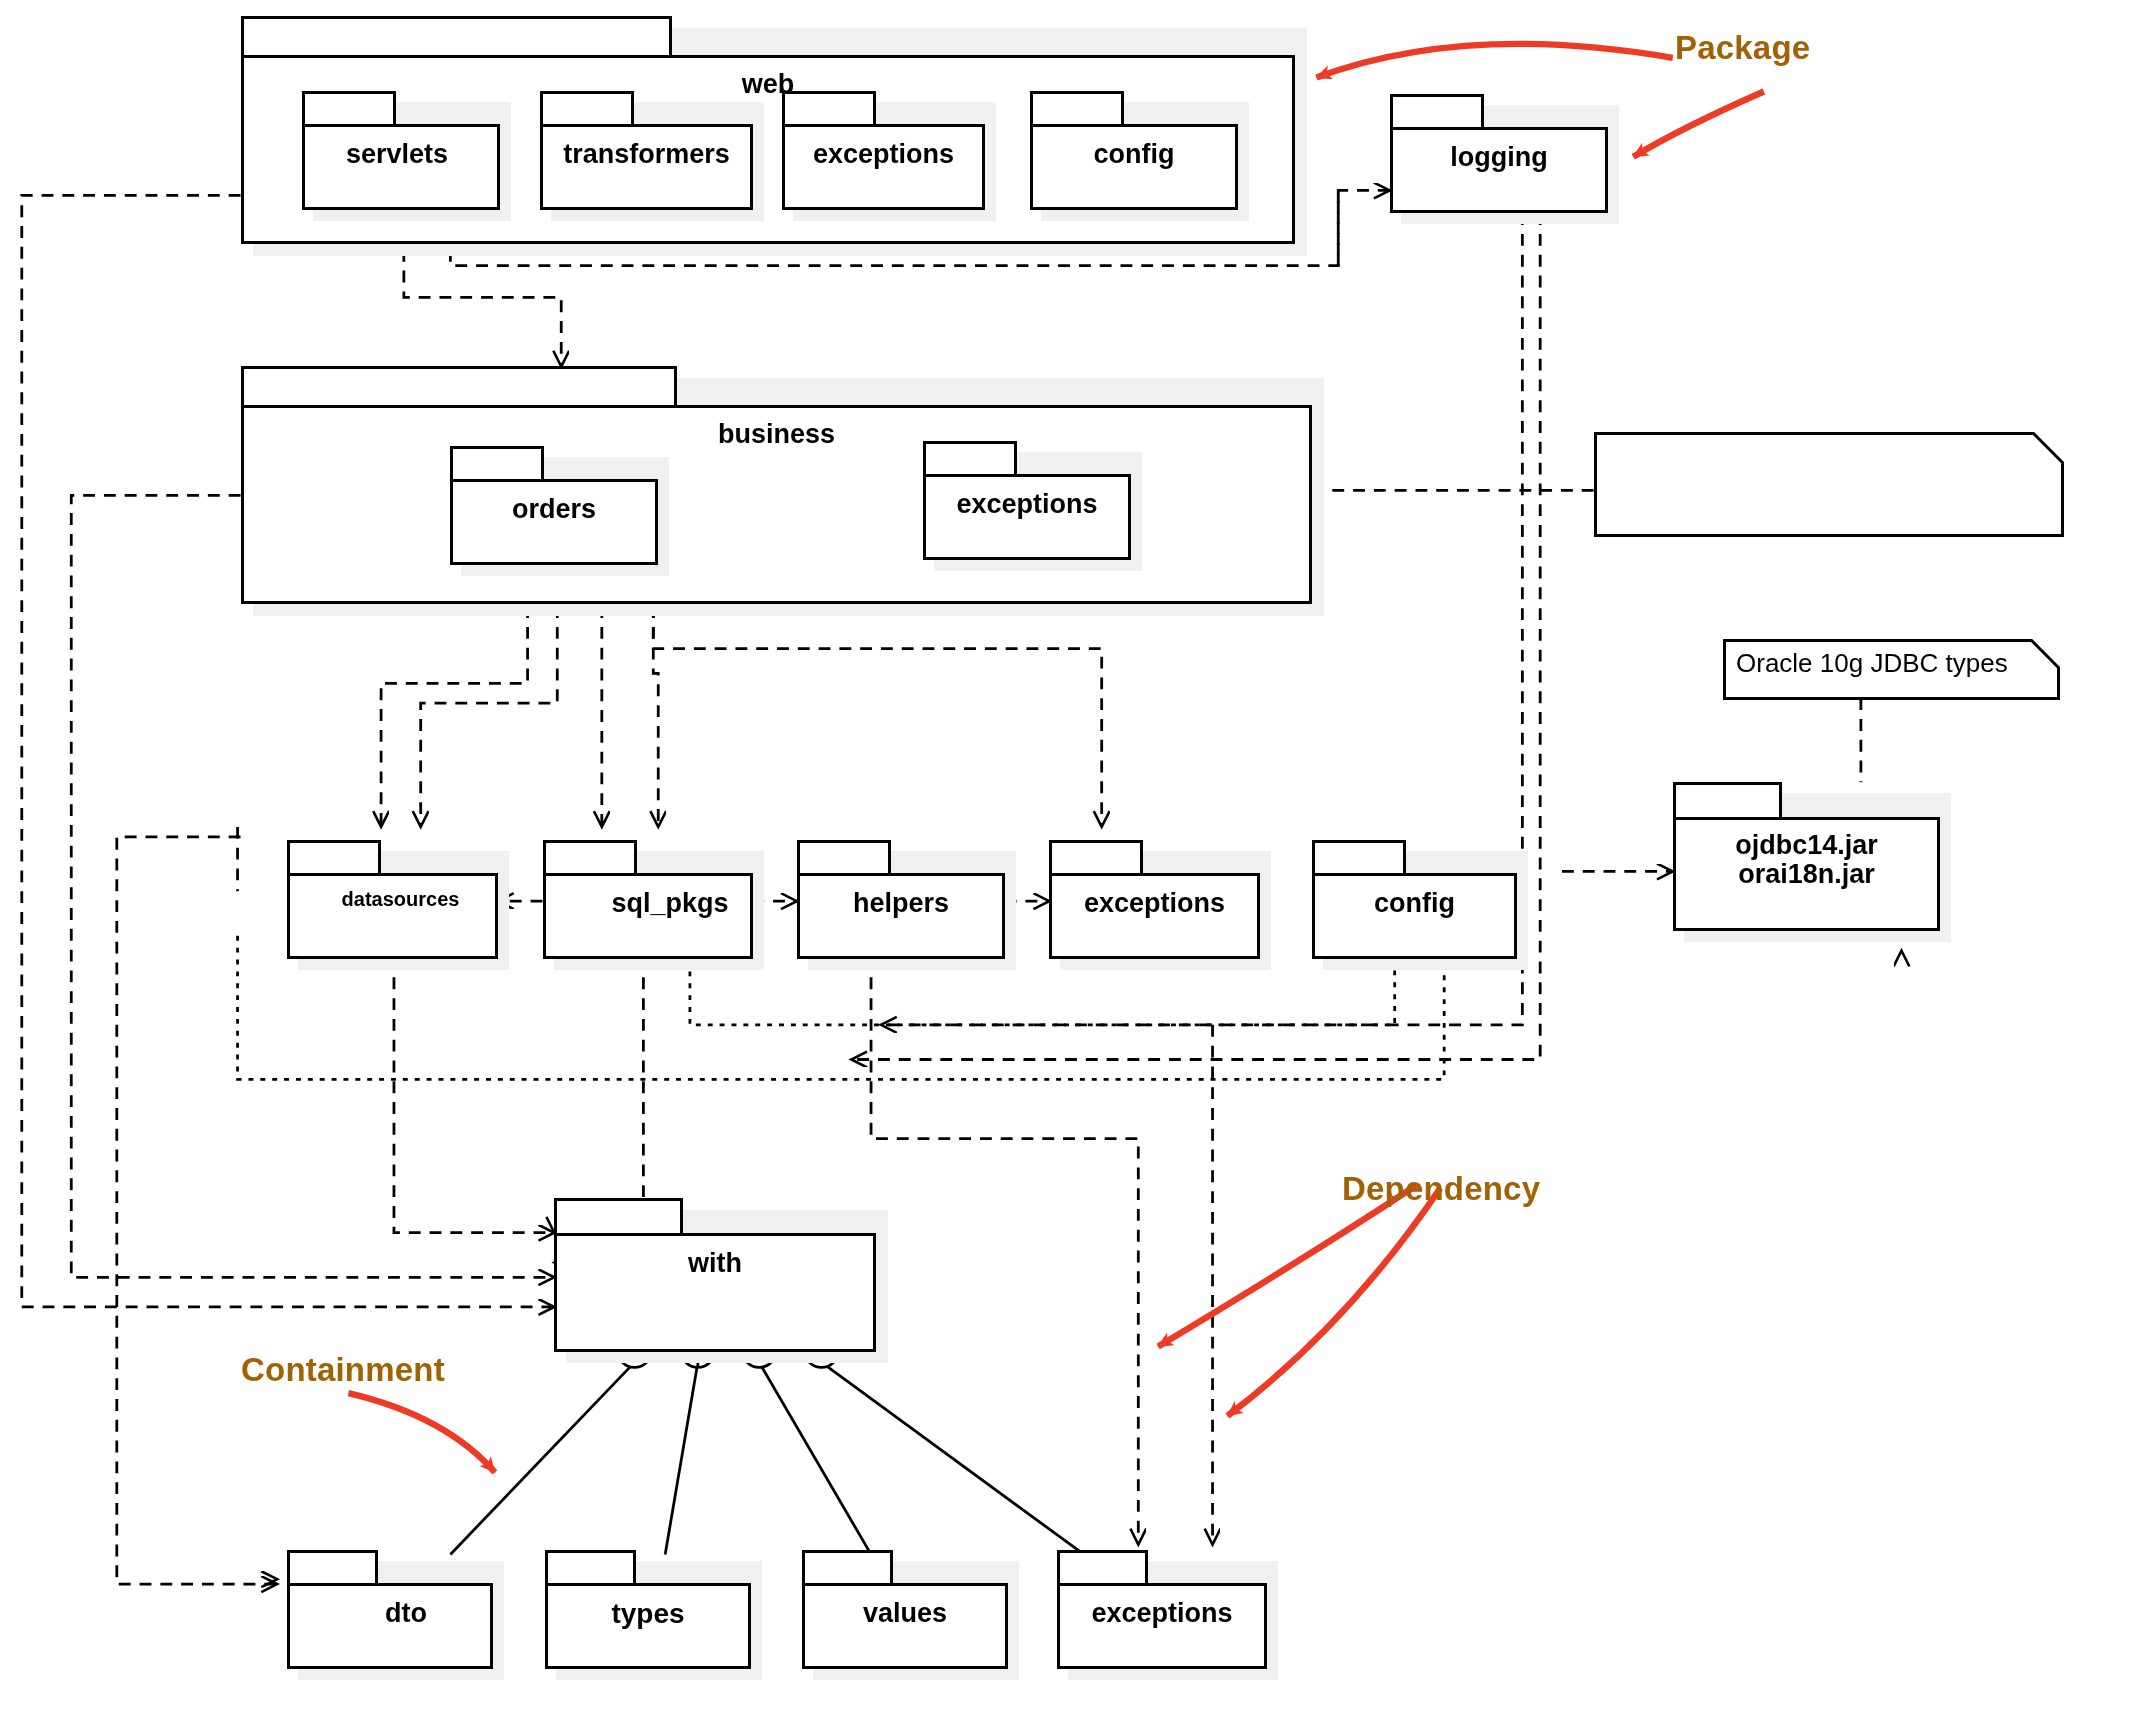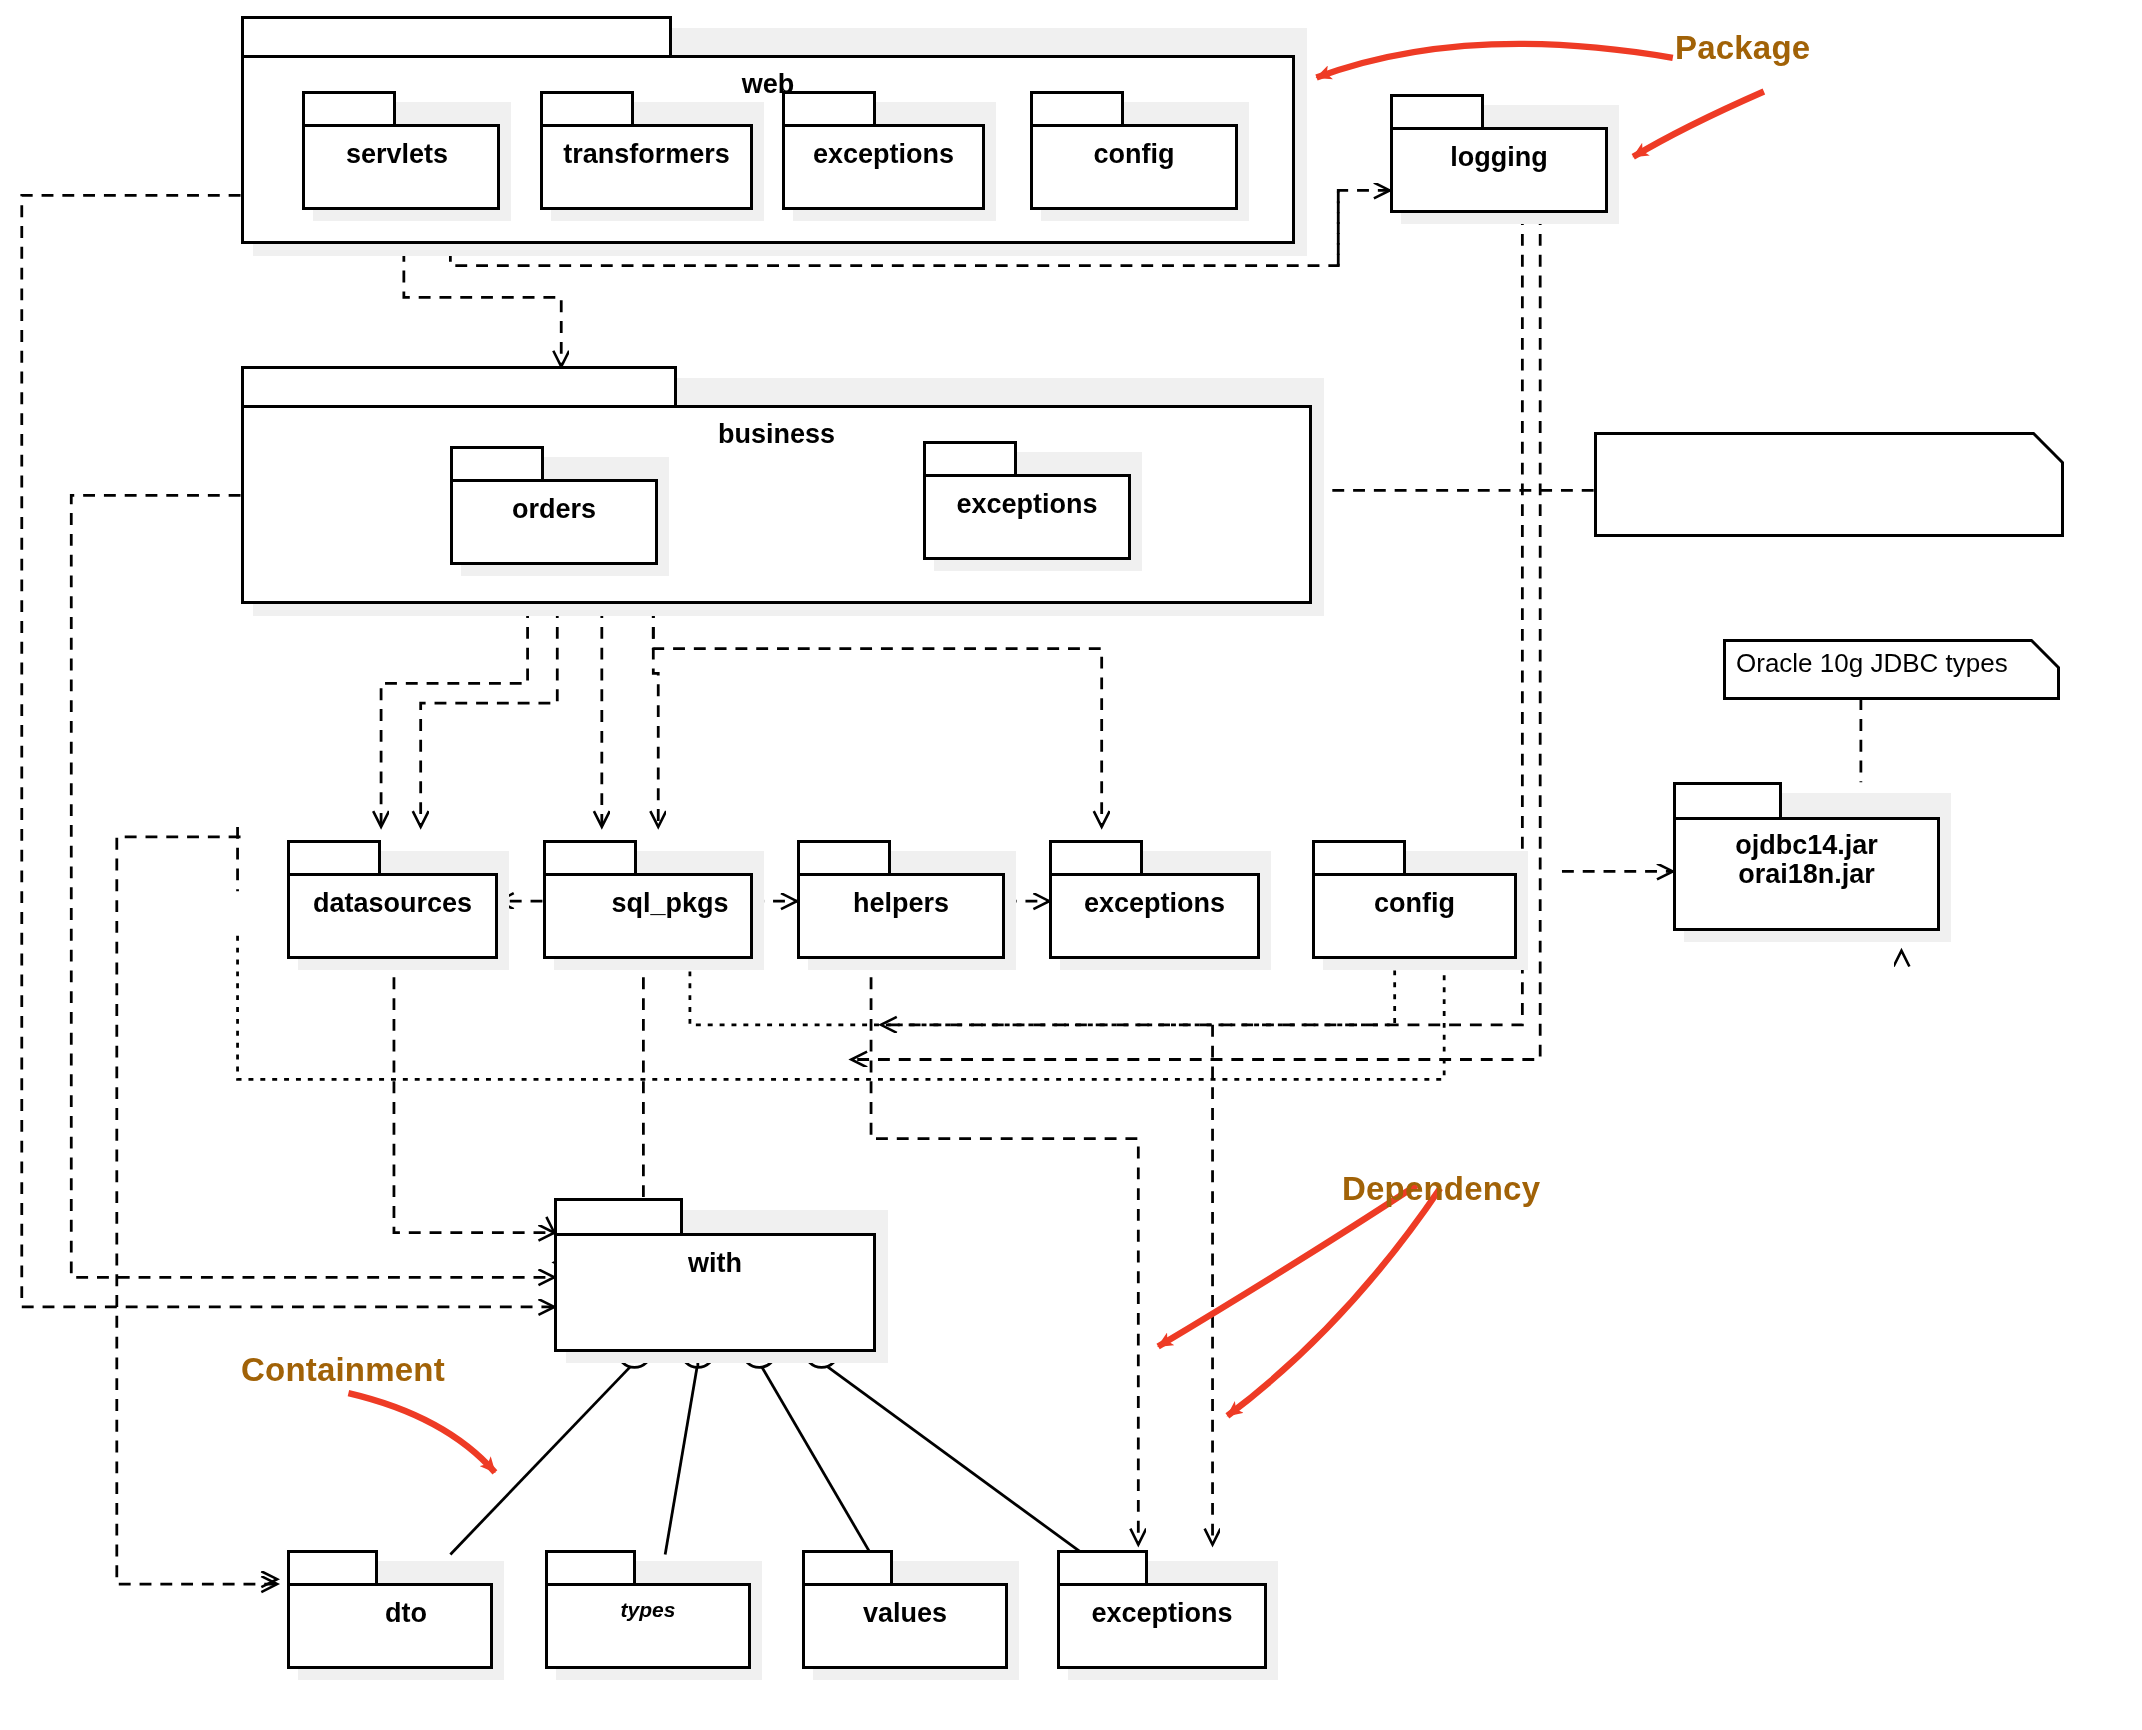--- a/index.html
+++ b/index.html
@@ -190,21 +190,21 @@
     <div class="tab" style="width:94px;height:36px;"></div>
     <div class="body" style="top:33px;width:208px;height:86px;"></div>
     <div class="name" style="top:48px;font-size:27px;">exceptions</div>
   </div>
 
 
   <div class="pkg" style="left:287px;top:840px;width:211px;height:119px;">
     <div class="shadow" style="left:11px;top:11px;width:211px;height:119px;"></div>
     <div class="tab" style="width:94px;height:36px;"></div>
     <div class="body" style="top:33px;width:211px;height:86px;"></div>
-    <div class="name" style="top:48px;font-size:27px;">datasources</div>
+    <div class="name" style="top:48px;font-size:20px;margin-left:8px;">datasources</div>
   </div>
 
   <div class="pkg" style="left:543px;top:840px;width:254px;height:119px;">
     <div class="shadow" style="left:11px;top:11px;width:210px;height:119px;"></div>
     <div class="tab" style="width:94px;height:36px;"></div>
     <div class="body" style="top:33px;width:210px;height:86px;"></div>
     <div class="name" style="top:48px;font-size:27px;">sql_pkgs</div>
   </div>
 
   <div class="pkg" style="left:797px;top:840px;width:208px;height:119px;">
@@ -247,21 +247,21 @@
     <div class="shadow" style="left:11px;top:11px;width:206px;height:119px;"></div>
     <div class="tab" style="width:91px;height:36px;"></div>
     <div class="body" style="top:33px;width:206px;height:86px;"></div>
     <div class="name" style="top:48px;font-size:27px;padding-left:16px;">dto</div>
   </div>
 
   <div class="pkg" style="left:545px;top:1550px;width:206px;height:119px;">
     <div class="shadow" style="left:11px;top:11px;width:206px;height:119px;"></div>
     <div class="tab" style="width:91px;height:36px;"></div>
     <div class="body" style="top:33px;width:206px;height:86px;"></div>
-    <div class="name" style="top:48px;font-size:21px;font-style:italic;">types</div>
+    <div class="name" style="top:48px;font-size:28px;">types</div>
   </div>
 
   <div class="pkg" style="left:802px;top:1550px;width:206px;height:119px;">
     <div class="shadow" style="left:11px;top:11px;width:206px;height:119px;"></div>
     <div class="tab" style="width:91px;height:36px;"></div>
     <div class="body" style="top:33px;width:206px;height:86px;"></div>
     <div class="name" style="top:48px;font-size:27px;">values</div>
   </div>
 
   <div class="pkg" style="left:1057px;top:1550px;width:210px;height:119px;">

